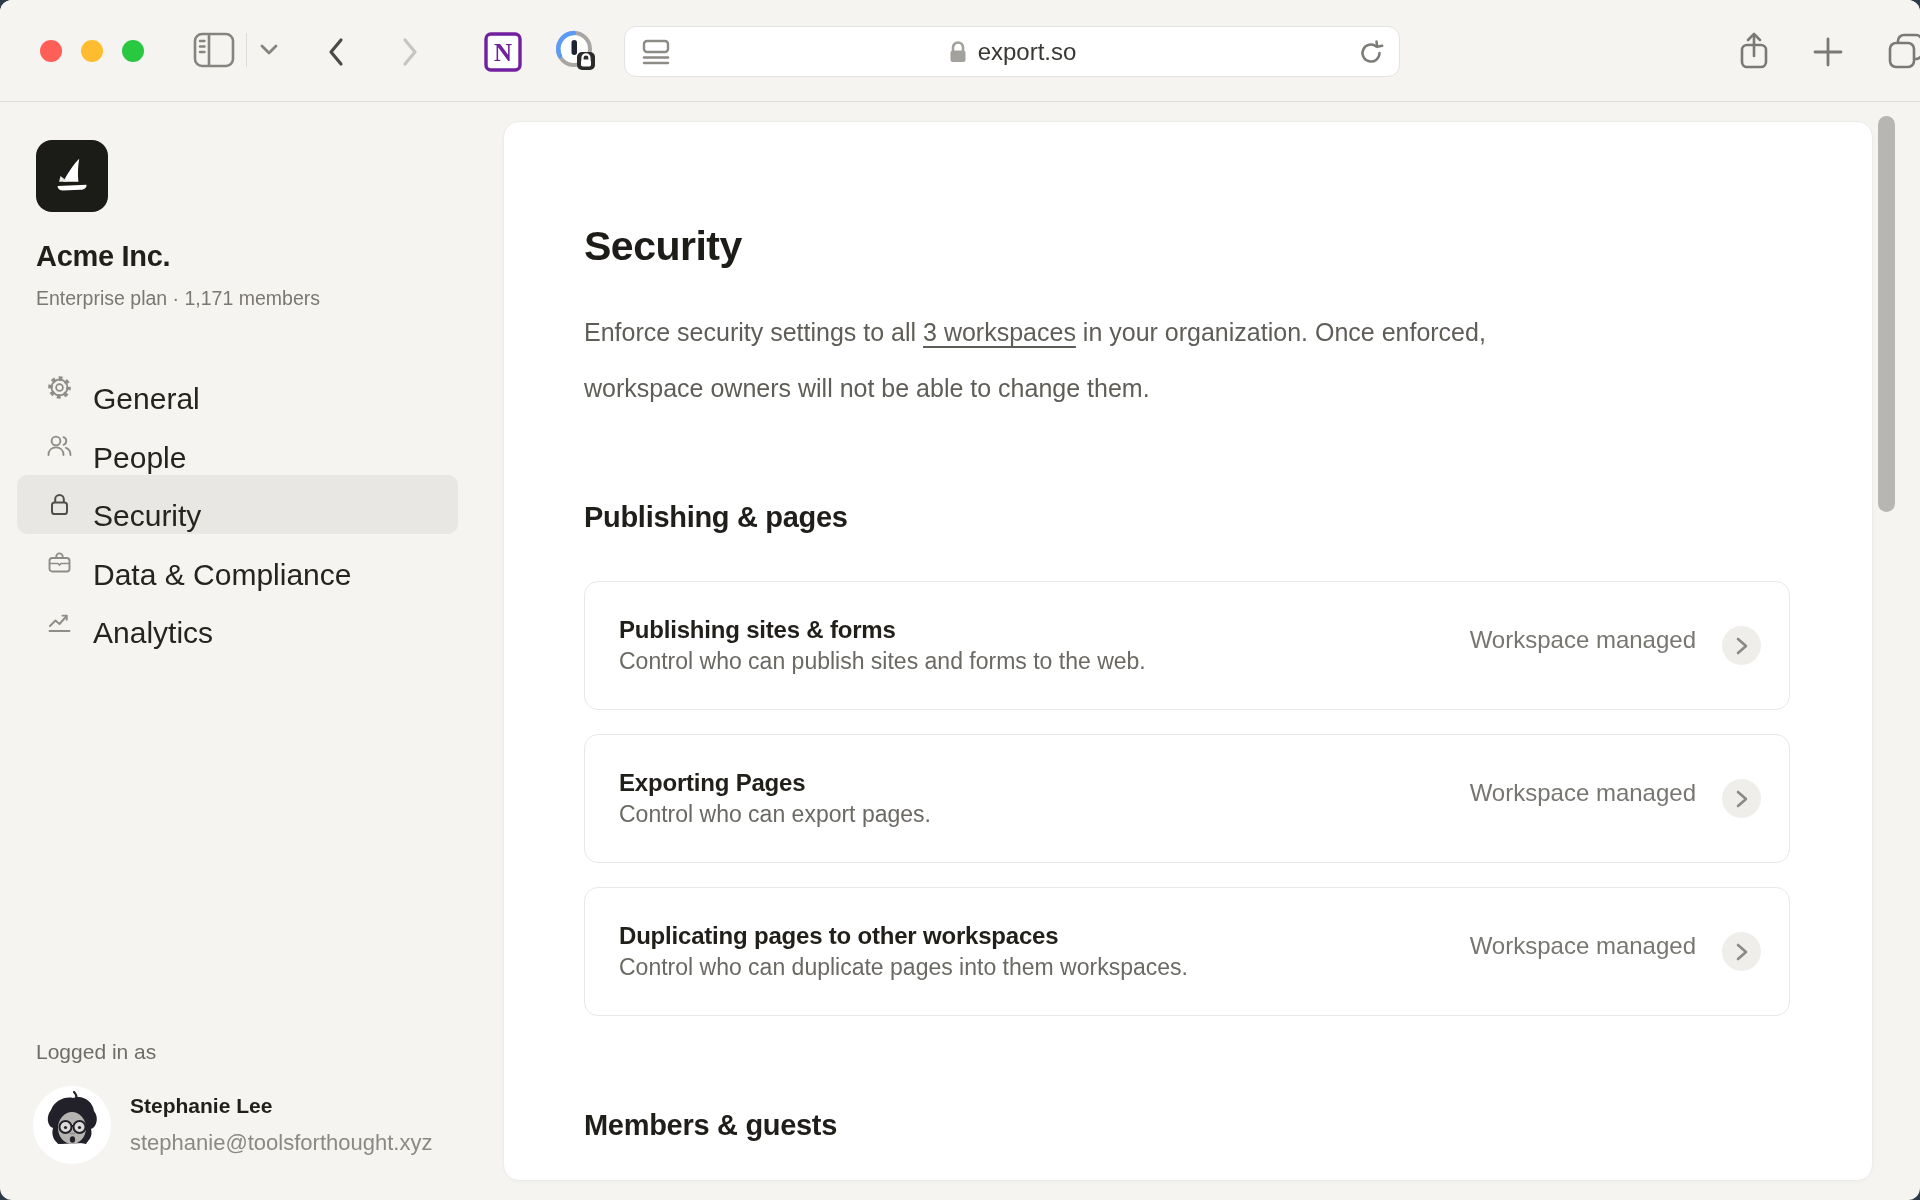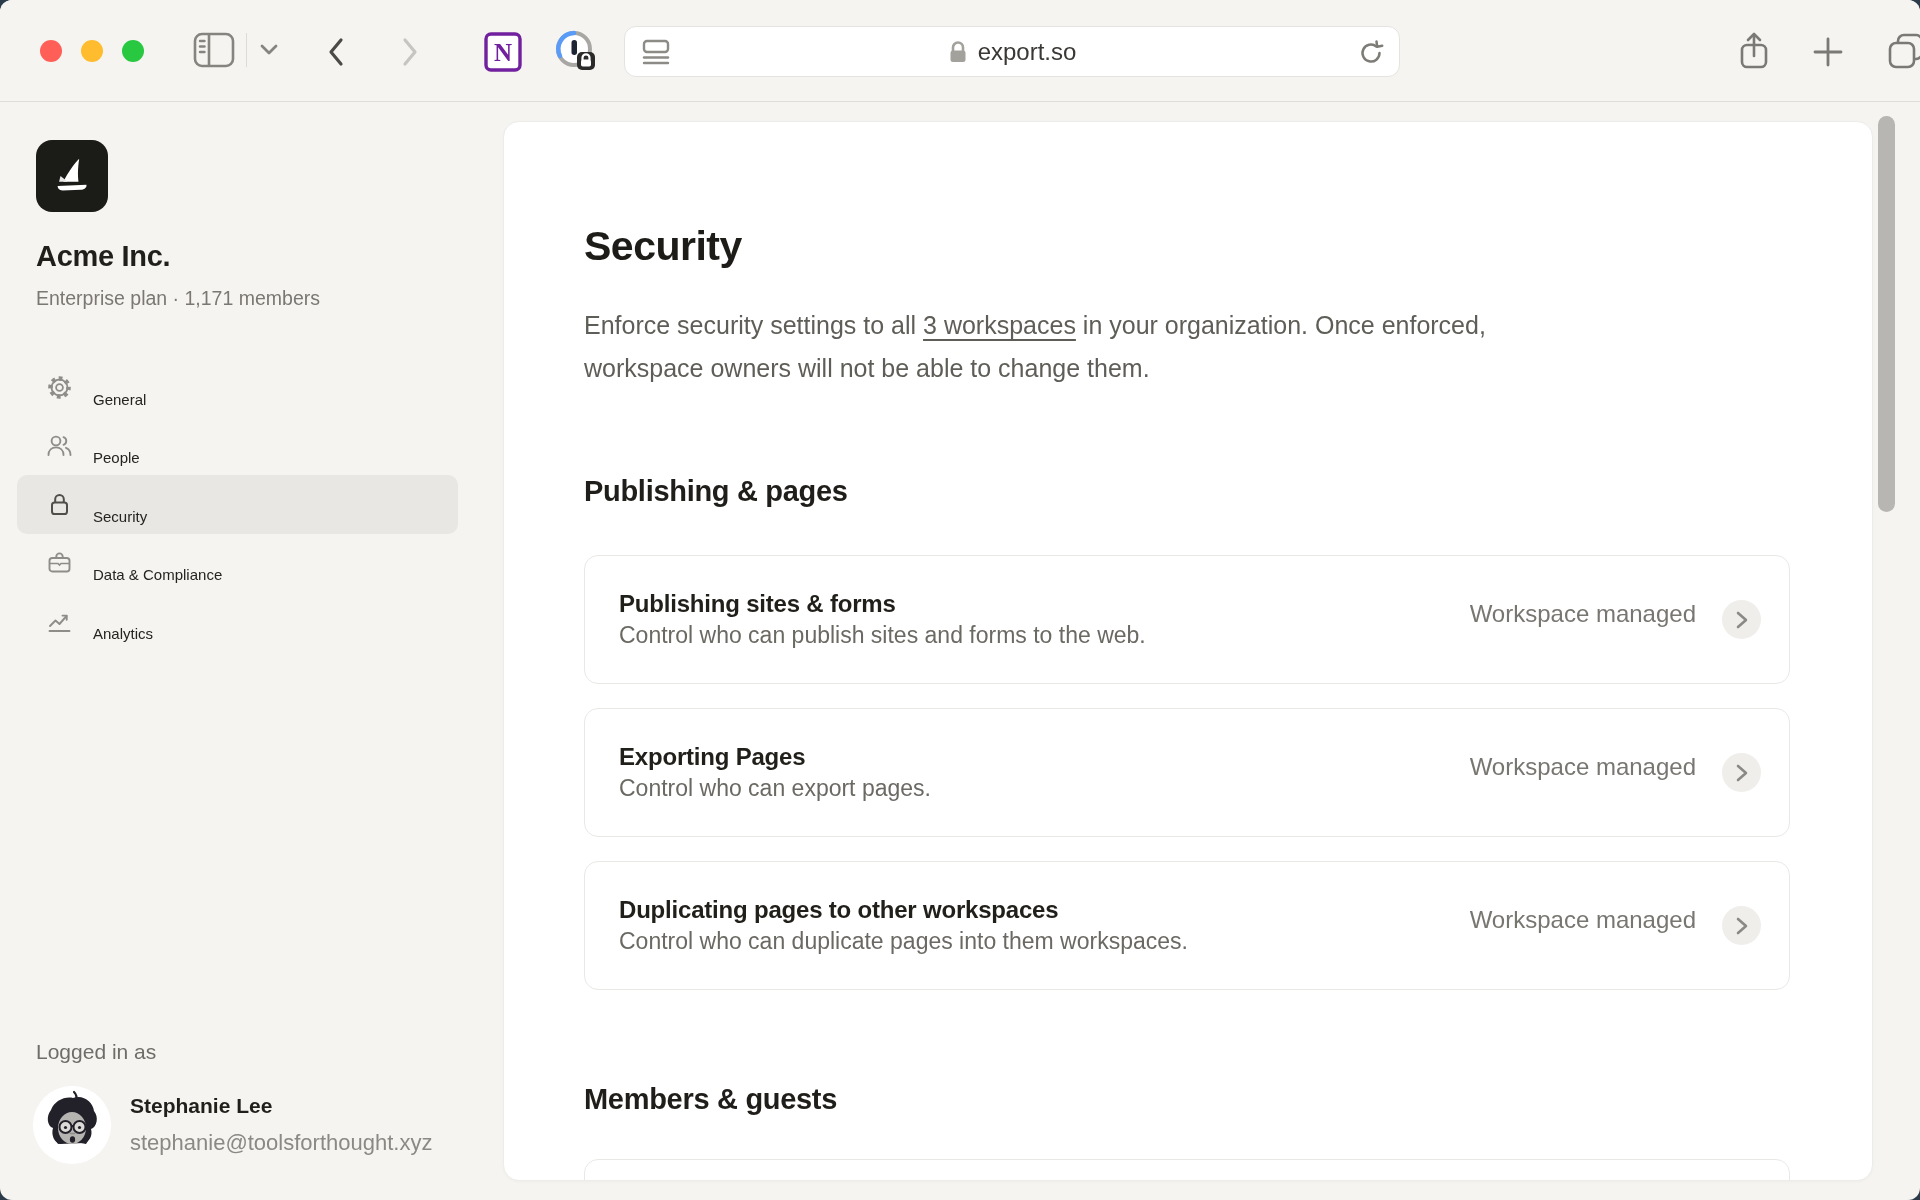--- a/index.html
+++ b/index.html
@@ -24,32 +24,32 @@
   
   .sidebar { position:absolute; left:0; top:102px; bottom:0; width:574px; }
   .org-logo { position:absolute; left:36px; top:38px; width:72px; height:72px; border-radius:16px;
               background:#1b1b18; display:flex; align-items:center; justify-content:center; }
   .org-name { position:absolute; left:36px; top:138px; font-size:29px; font-weight:bold; color:#211f1a; letter-spacing:-0.3px; }
   .org-meta { position:absolute; left:36px; top:185px; font-size:19.5px; color:#7a7871; }
   .nav { position:absolute; left:17px; top:256px; width:441px; }
   .nav-item { position:relative; height:58.5px; display:flex; align-items:center; padding-left:29px; border-radius:10px; }
   .nav-item.selected { background:#e9e7e3; }
   .nav-ic { width:27px; height:27px; display:flex; align-items:center; justify-content:center; margin-right:20px; }
-  .nav-label { font-size:15px; color:#26241f;margin-top:24px; }
+  .nav-label { font-size:30px; color:#26241f;margin-top:24px; }
   .login-label { position:absolute; left:36px; top:938px; font-size:21px; color:#6f6d67; }
   .avatar { position:absolute; left:33px; top:984px; width:78px; height:78px; border-radius:50%; background:#ffffff; overflow:hidden; }
   .user-name { position:absolute; left:130px; top:992px; font-size:21px; font-weight:bold; color:#211f1a; }
   .user-email { position:absolute; left:130px; top:1028px; font-size:22px; color:#8b8983; }
 
   
   .panel { position:absolute; left:503px; top:121px; width:1370px; height:1060px; background:#ffffff;
            border:1px solid #ececea; border-radius:16px; overflow:hidden;
            box-shadow:0 1px 3px rgba(0,0,0,0.03); padding:100px 82px 0 80px; }
   .page-title { font-size:41px; font-weight:bold; color:#1d1c18; letter-spacing:-0.5px; line-height:48px; }
-  .intro { margin-top:34px; max-width:945px; font-size:25px; line-height:43px; color:#5f5d57; }
+  .intro { margin-top:34px; max-width:945px; font-size:25px; line-height:56px; color:#5f5d57; }
   .intro a { color:#5f5d57; text-decoration:underline; text-underline-offset:5px; text-decoration-thickness:1.5px; cursor:pointer; }
   .section-heading { font-size:29px; font-weight:bold; color:#201e1a; letter-spacing:-0.3px; line-height:35px; }
   .sh-1 { margin-top:84px; }
   .sh-2 { margin-top:92px; }
   .cards { margin-top:46px; display:flex; flex-direction:column; gap:24px; }
   .card { height:129px; background:#ffffff; border:1.5px solid #e9e8e5; border-radius:14px;
           display:flex; align-items:center; justify-content:space-between; padding:0 28px 0 34px; }
   .card-left { display:flex; flex-direction:column; gap:4px; }
   .card-title { font-size:24px; font-weight:bold; color:#211f1a; letter-spacing:-0.2px; }
   .card-desc { font-size:23px; color:#6b6963; }

